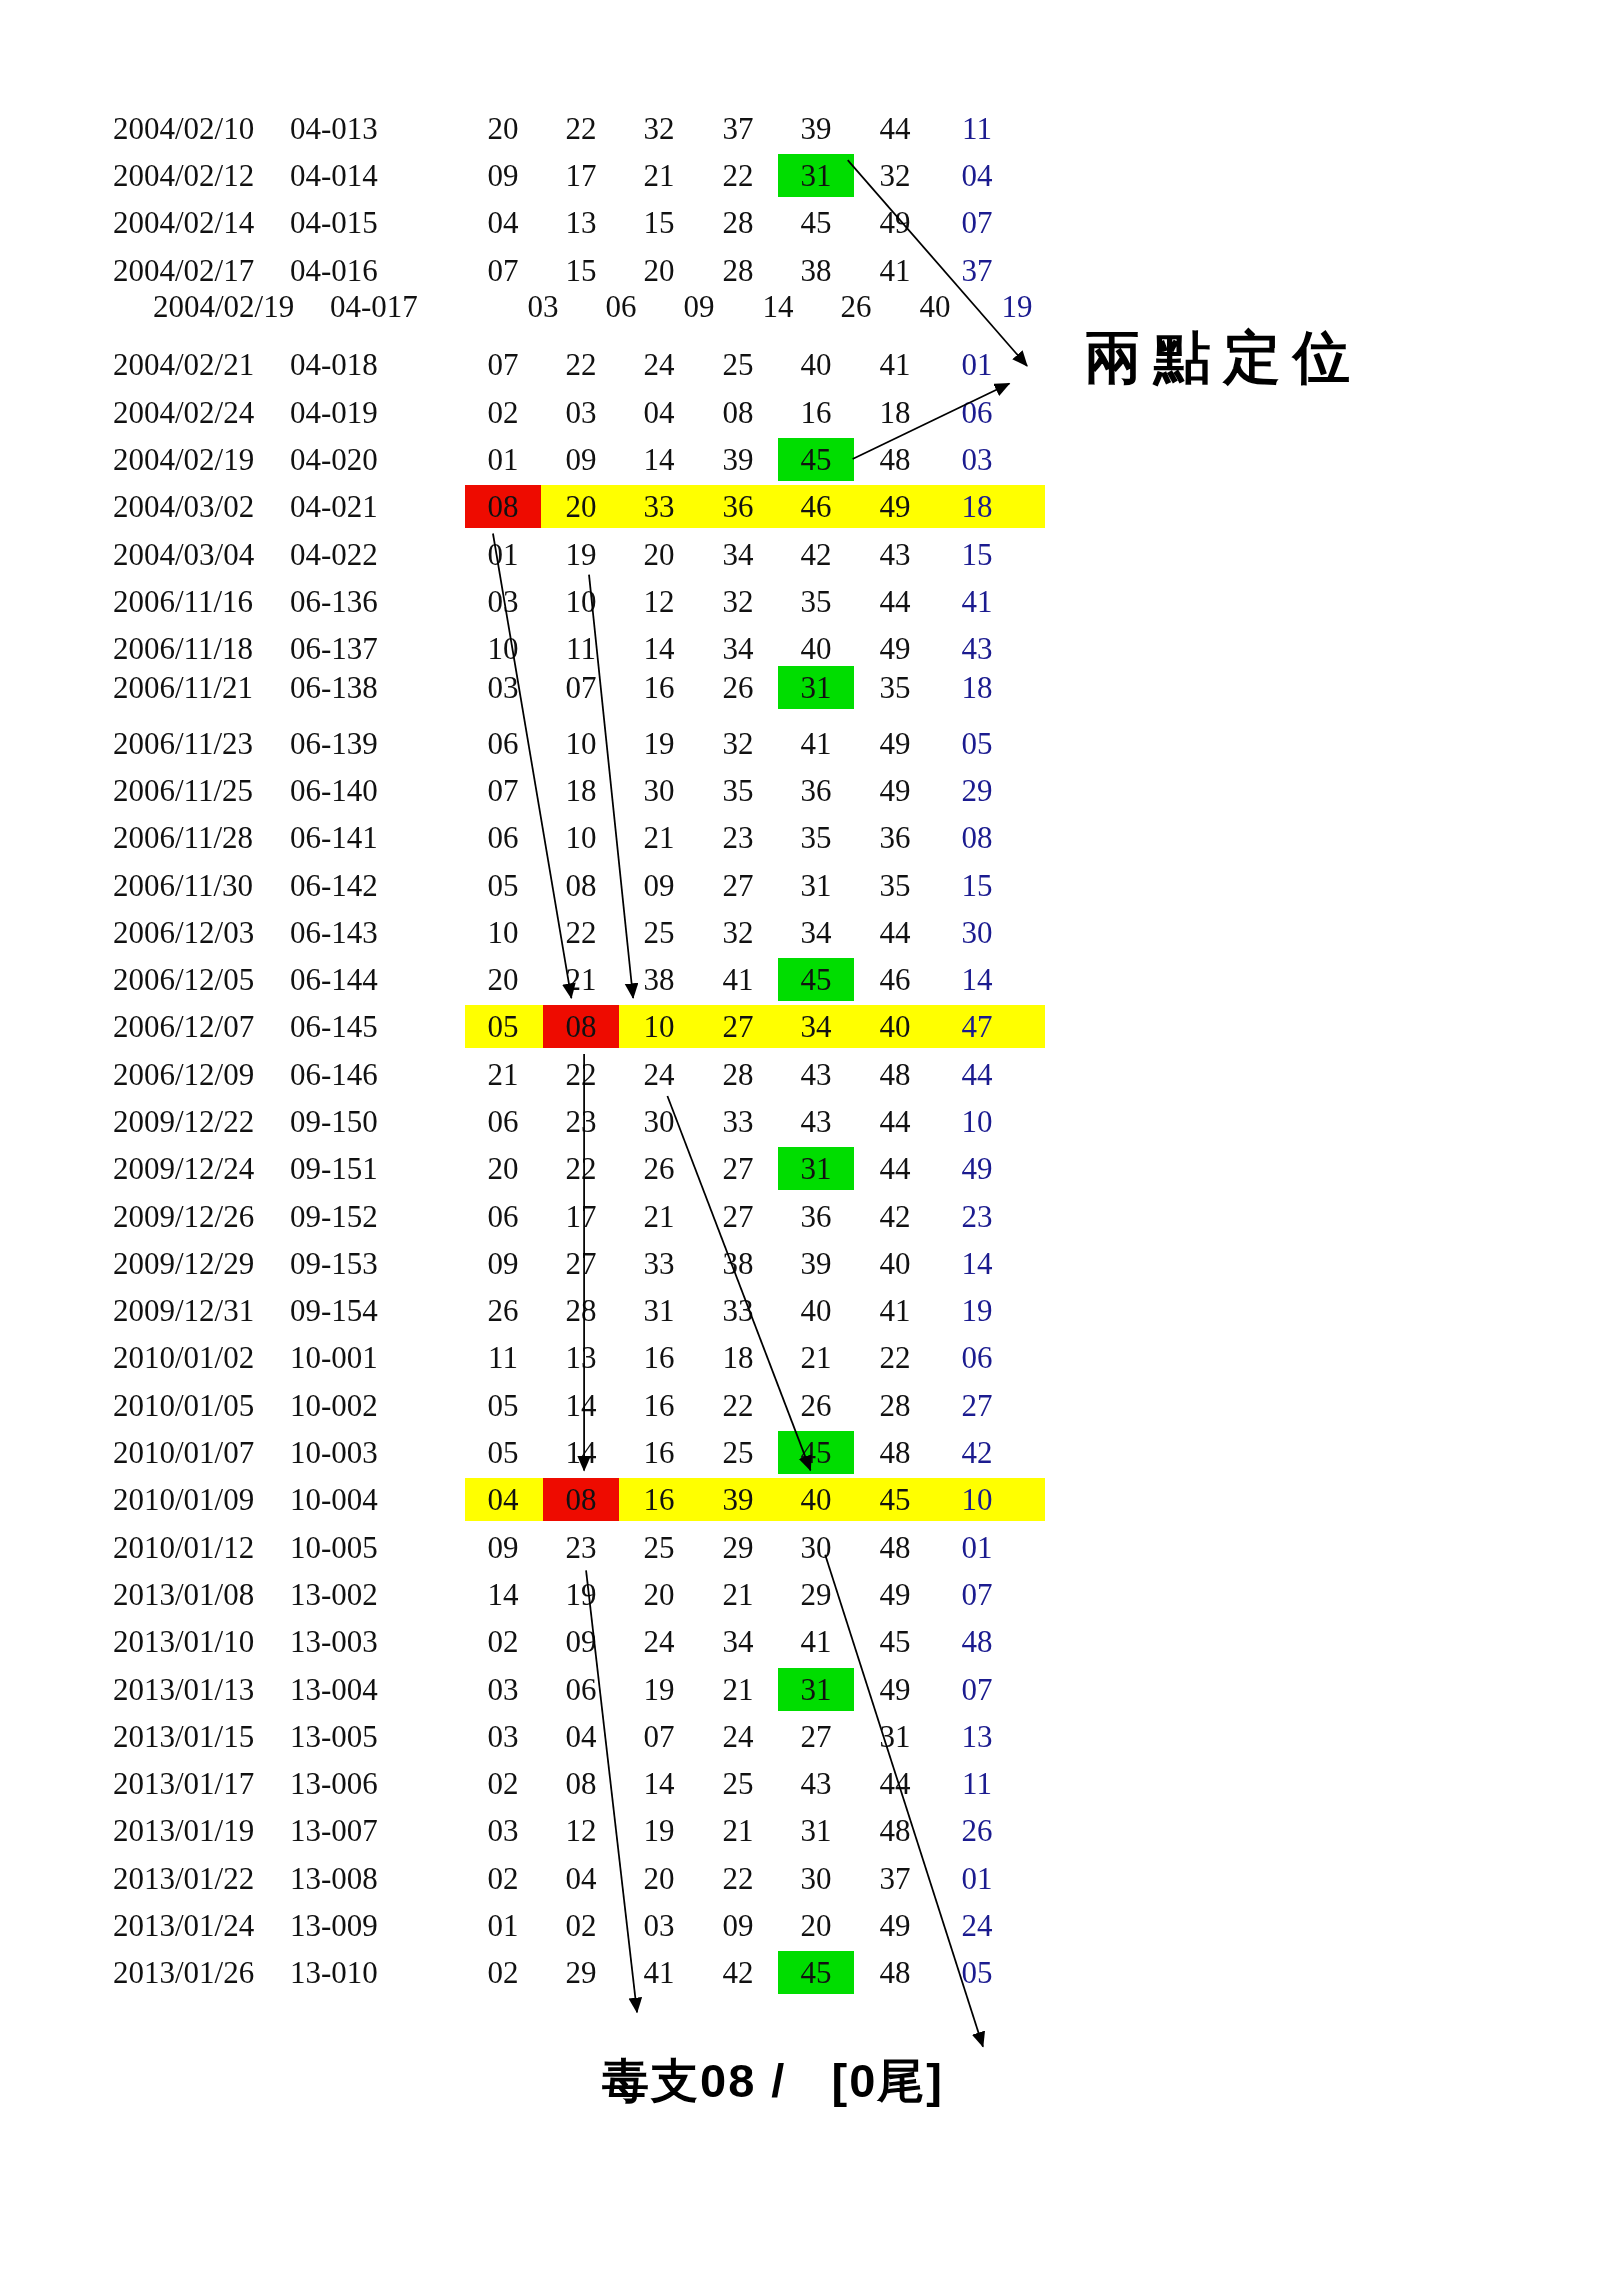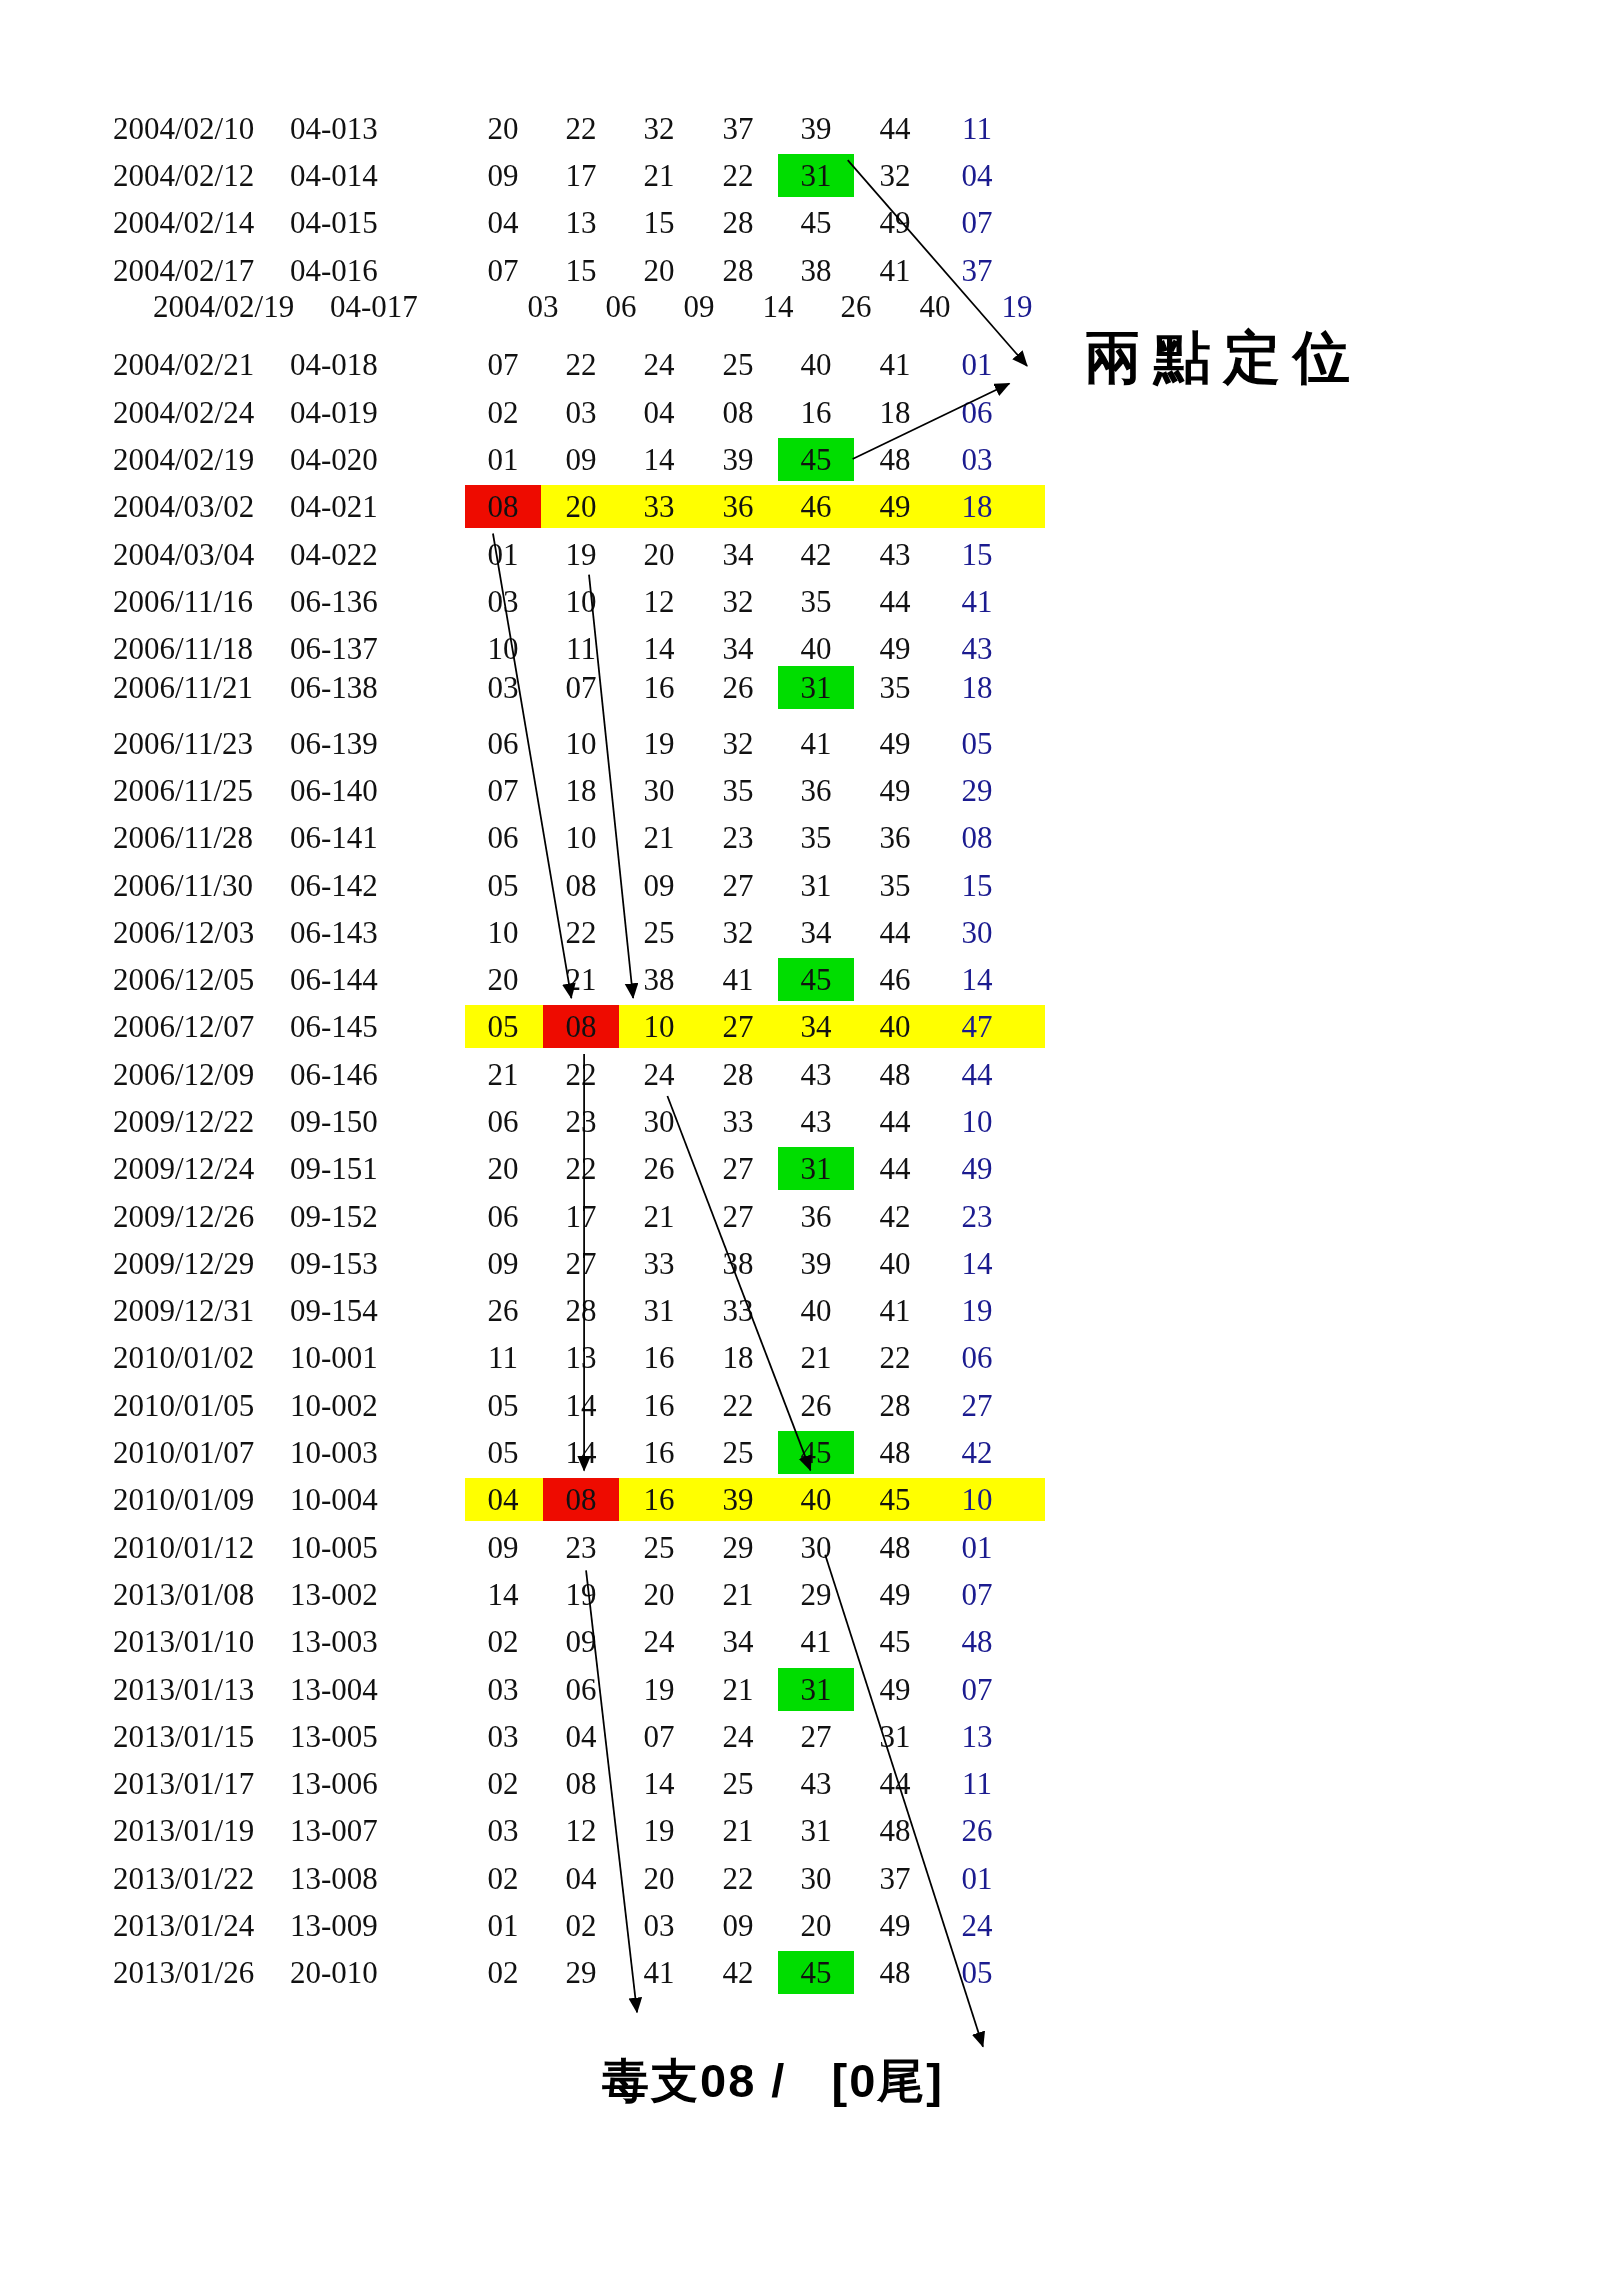--- a/index.html
+++ b/index.html
@@ -475,21 +475,21 @@
         <span class="num" style="left: 465px;">01</span>
         <span class="num" style="left: 543px;">02</span>
         <span class="num" style="left: 621px;">03</span>
         <span class="num" style="left: 700px;">09</span>
         <span class="num" style="left: 778px;">20</span>
         <span class="num" style="left: 857px;">49</span>
         <span class="num last" style="left: 939px;">24</span>
       </div>
       <div class="row" style="top: 1949px;">
         <span class="cell date">2013/01/26</span>
-        <span class="cell draw-id">20-010</span>
+        <span class="cell draw-id">13-010</span>
         <span class="num" style="left: 465px;">02</span>
         <span class="num" style="left: 543px;">29</span>
         <span class="num" style="left: 621px;">41</span>
         <span class="num" style="left: 700px;">42</span>
         <span class="num green" style="left: 778px;">45</span>
         <span class="num" style="left: 857px;">48</span>
         <span class="num last" style="left: 939px;">05</span>
       </div>
     </div>
 

